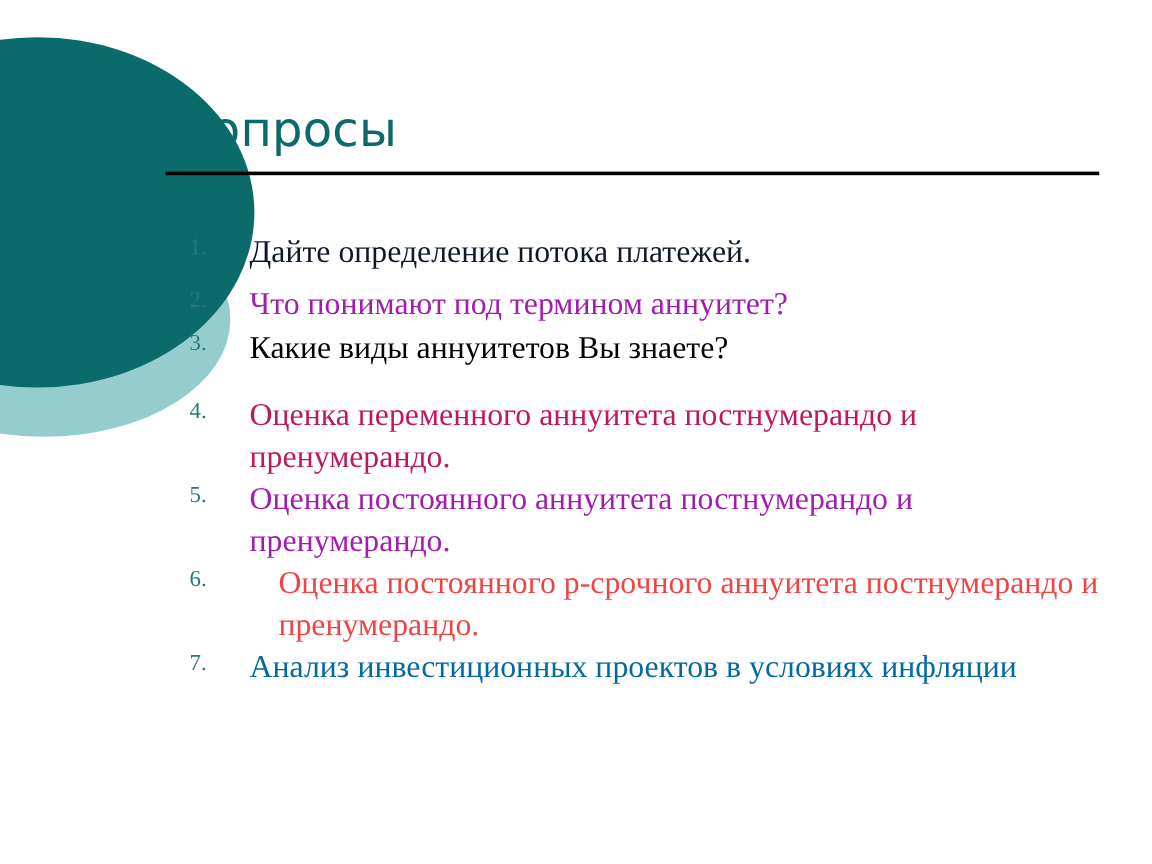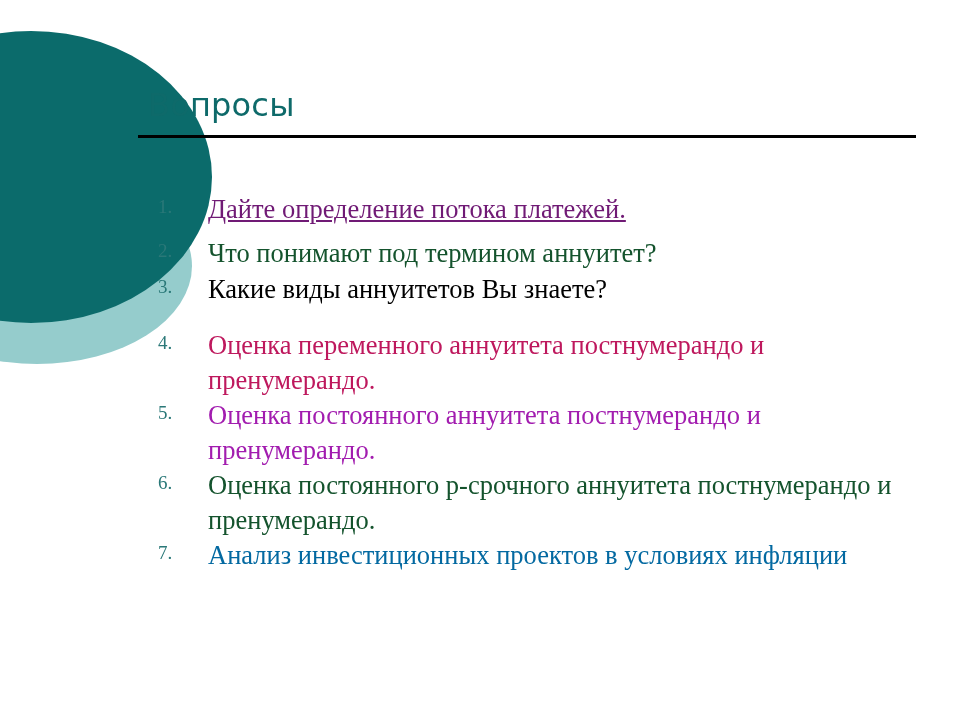--- a/index.html
+++ b/index.html
@@ -49,21 +49,21 @@
   .title-block {
     position: absolute;
     left: 138px;
     top: 88px;
     width: 780px;
   }
   .slide-title {
     margin: 0;
     padding: 0 0 0 10px;
     font-family: "DejaVu Sans", "Liberation Sans", sans-serif;
-    font-size: 32px;
+    font-size: 40px;
     font-weight: 400;
     line-height: 1.08;
     color: #0e6a6a;
     letter-spacing: 0.2px;
     white-space: nowrap;
   }
   .title-rule {
     margin-top: 12px;
     width: 778px;
     height: 3px;
@@ -114,41 +114,41 @@
   </div>
 
   <div class="title-block">
     <h1 class="slide-title" style="color: rgb(14, 106, 106);">Вопросы</h1>
     <div class="title-rule" style="background: rgb(0, 0, 0);"></div>
   </div>
 
   <ul class="body-list">
     <li class="list-item">
       <span class="item-marker" style="color: rgb(42, 120, 120);">1.</span>
-      <span class="item-text" style="color: #701a75; text-decoration: underline;">Дайте определение потока платежей.</span>
+      <span class="item-text" style="color: #0f172a;">Дайте определение потока платежей.</span>
     </li>
     <li class="list-item">
       <span class="item-marker" style="color: rgb(42, 120, 120);">2.</span>
-      <span class="item-text" style="color: #14532d; margin-top: 10px;">Что понимают под термином аннуитет?</span>
+      <span class="item-text" style="color: #a21caf; margin-top: 10px;">Что понимают под термином аннуитет?</span>
     </li>
     <li class="list-item">
       <span class="item-marker" style="color: rgb(42, 120, 120);">3.</span>
       <span class="item-text" style="color: rgb(0, 0, 0);">Какие виды аннуитетов Вы знаете?</span>
     </li>
     <li class="list-item">
       <span class="item-marker" style="color: rgb(42, 120, 120);">4.</span>
       <span class="item-text" style="color: #be185d; margin-top: 22px;">Оценка переменного аннуитета постнумерандо и пренумерандо.</span>
     </li>
     <li class="list-item">
       <span class="item-marker" style="color: rgb(42, 120, 120);">5.</span>
       <span class="item-text" style="color: #a21caf;">Оценка постоянного аннуитета постнумерандо и пренумерандо.</span>
     </li>
     <li class="list-item">
       <span class="item-marker" style="color: rgb(42, 120, 120);">6.</span>
-      <span class="item-text" style="color: #14532d;">Оценка постоянного p-срочного аннуитета постнумерандо и пренумерандо.</span>
+      <span class="item-text" style="color: #ef4444; margin-left: 24px;">Оценка постоянного p-срочного аннуитета постнумерандо и пренумерандо.</span>
     </li>
     <li class="list-item">
       <span class="item-marker" style="color: rgb(42, 120, 120);">7.</span>
       <span class="item-text" style="color: #0369a1;">Анализ инвестиционных проектов в условиях инфляции</span>
     </li>
   </ul>
 
 </div>
 
 </body></html>

